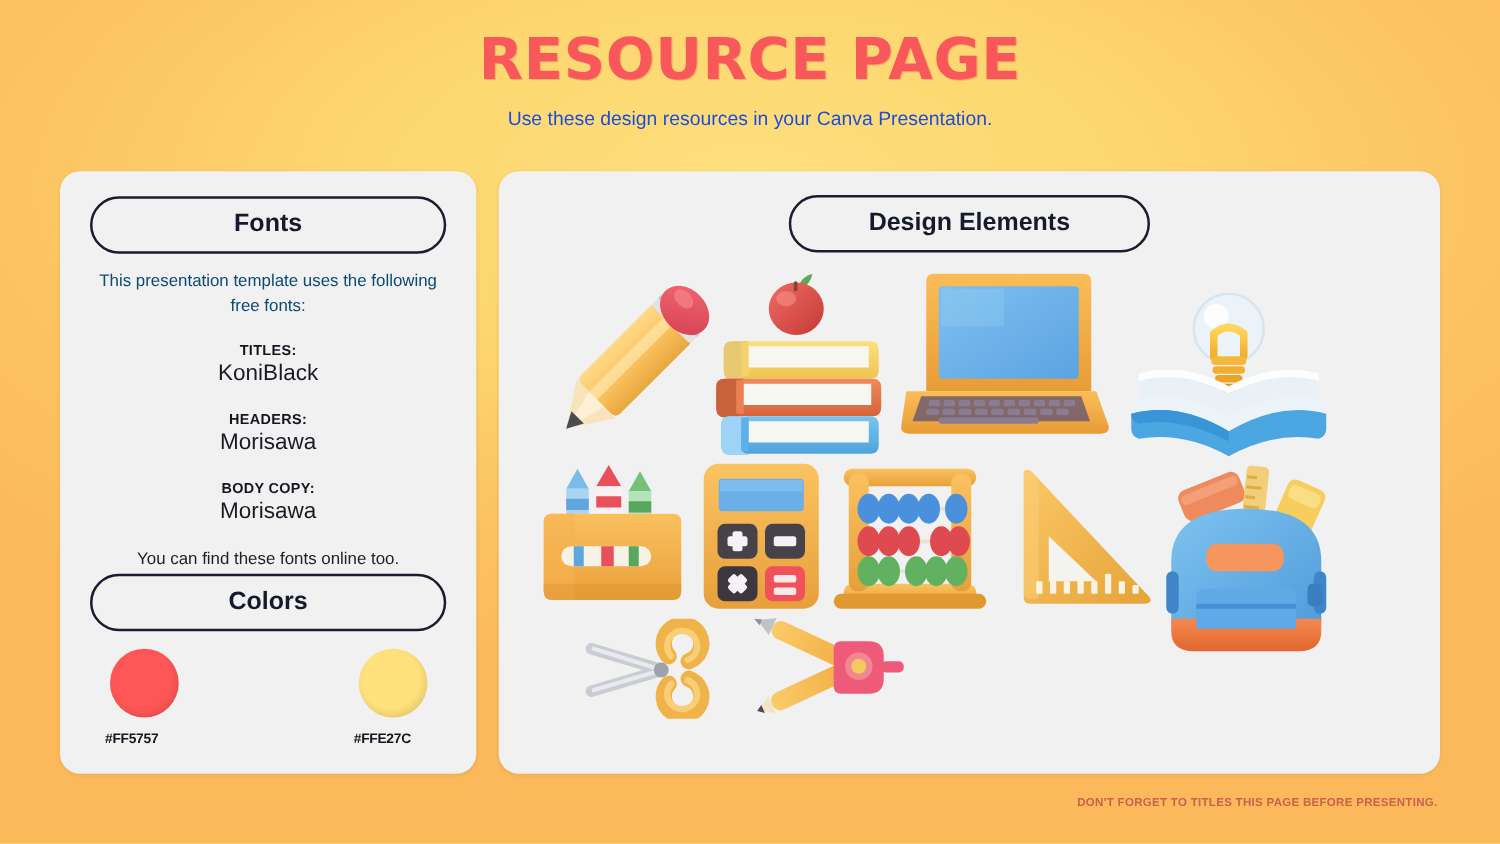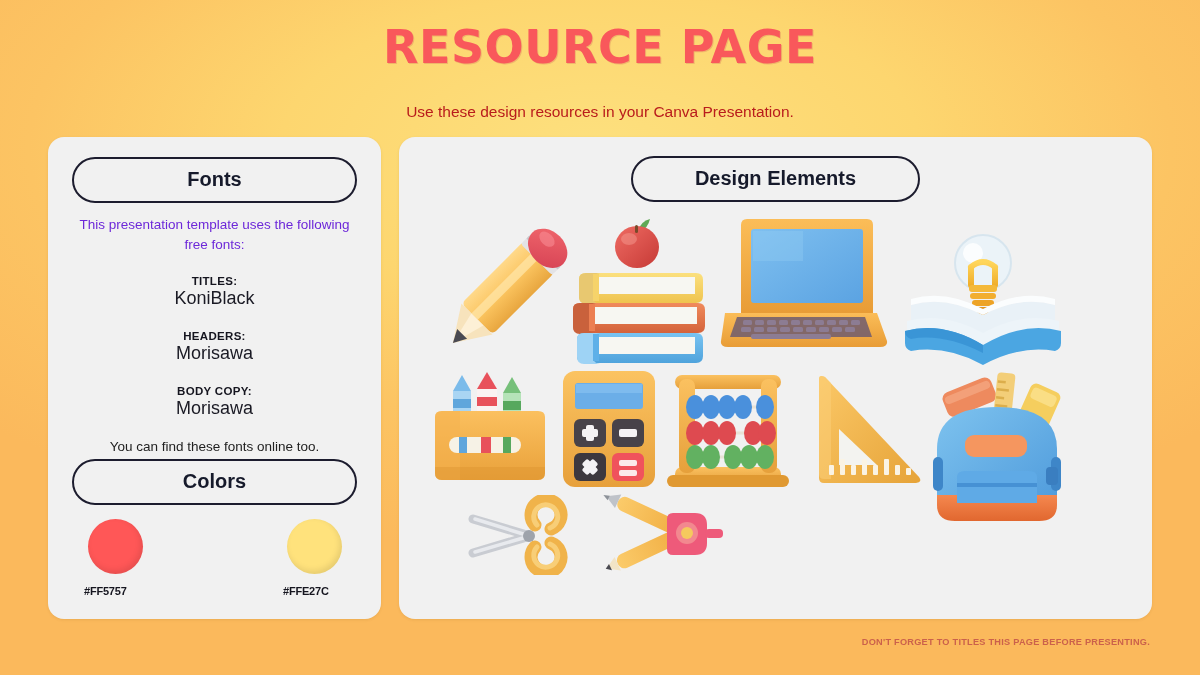--- a/index.html
+++ b/index.html
@@ -25,23 +25,23 @@
   .page-title {
     font-size: 46px;
     font-weight: 900;
     letter-spacing: 0.5px;
     color: #F9585B;
     font-family: "DejaVu Sans", sans-serif;
     line-height: 1.1;
     text-shadow: 1px 1px 0 rgba(200,80,80,0.25);
   }
   .page-subtitle {
-    margin-top: 30px;
+    margin-top: 14px;
     font-size: 15.5px;
-    color: #b91c1c;
+    color: #1d4ed8;
     font-family: "Liberation Sans", sans-serif;
   }
 
   
   .content {
     position: absolute;
     top: 137px;
     left: 48px;
     right: 48px;
     height: 482px;
@@ -76,21 +76,21 @@
   
   .fonts-body {
     position: absolute;
     top: 78px; left: 20px; right: 20px;
     text-align: center;
     color: #1E1E28;
   }
   .fonts-intro {
     font-size: 13.5px;
     line-height: 1.45;
-    color: #6d28d9;
+    color: #0c4a6e;
   }
   .font-group { margin-top: 21px; }
   .font-label {
     font-size: 11.5px;
     font-weight: bold;
     letter-spacing: 0.3px;
     color: #15151F;
   }
   .font-value {
     font-size: 18px;

